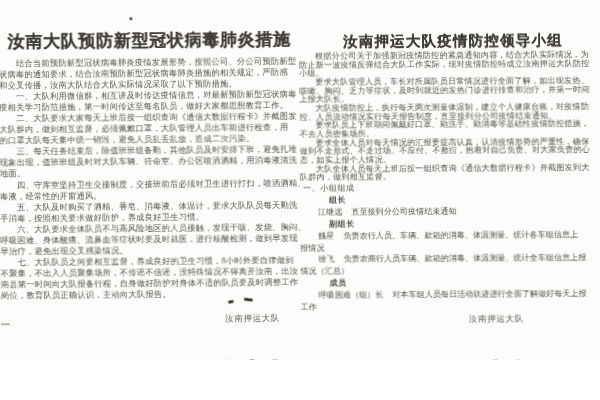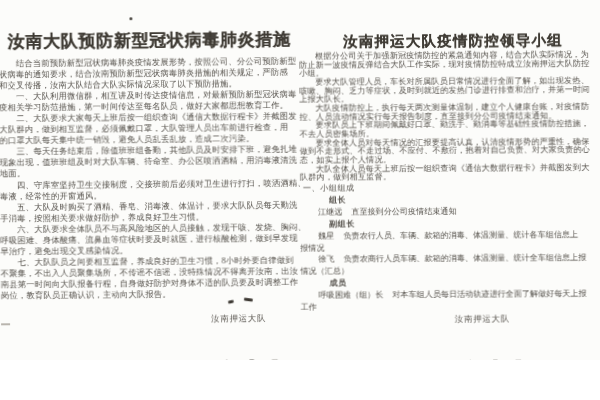--- a/index.html
+++ b/index.html
@@ -23,21 +23,21 @@
   .body-right{top:52px;left:0;font-size:8.1px;line-height:8.65px;width:310px;}
   .ln{white-space:nowrap;letter-spacing:0.2px;}
   .ln.in{padding-left:17px;}
   .body-right .ln.in{padding-left:16px;}
   .roster{position:absolute;top:182px;left:0;font-size:8.1px;line-height:11.9px;white-space:nowrap;}
   .roster .hd{padding-left:3px;letter-spacing:0.5px;}
   .roster .role{padding-left:29px;font-weight:bold;letter-spacing:0.5px;}
   .roster .entry{padding-left:18px;}
   .roster .entry .name{margin-right:9px;}
   .roster .cont{padding-left:0;}
-  .sig-block{position:absolute;text-align:center;}
+  .sig-block{position:absolute;text-align:right;}
   .sig-left{top:313px;left:196px;font-size:8.4px;line-height:13px;letter-spacing:0.8px;}
   .sig-right{top:313px;left:140px;font-size:8.4px;line-height:13px;letter-spacing:0.8px;}
   .sig-block .date{letter-spacing:1.6px;margin-top:32px;}
   .speck{position:absolute;background:#45413b;border-radius:50%;}
   .speck-title{top:17px;left:131px;width:3px;height:3px;}
   .smudge{position:absolute;background:#3c3832;filter:blur(0.6px);border-radius:2px;}
   .smudge-a{top:301px;left:227px;width:6px;height:3px;transform:rotate(-12deg);}
   .smudge-b{top:299px;left:243px;width:9px;height:3px;transform:rotate(8deg);box-shadow:-3px-1px 0 -1px #3c3832;}
   .edge-dash{position:absolute;top:322px;left:0;width:9px;height:2px;background:#b9b5ae;}
   .watermark{

